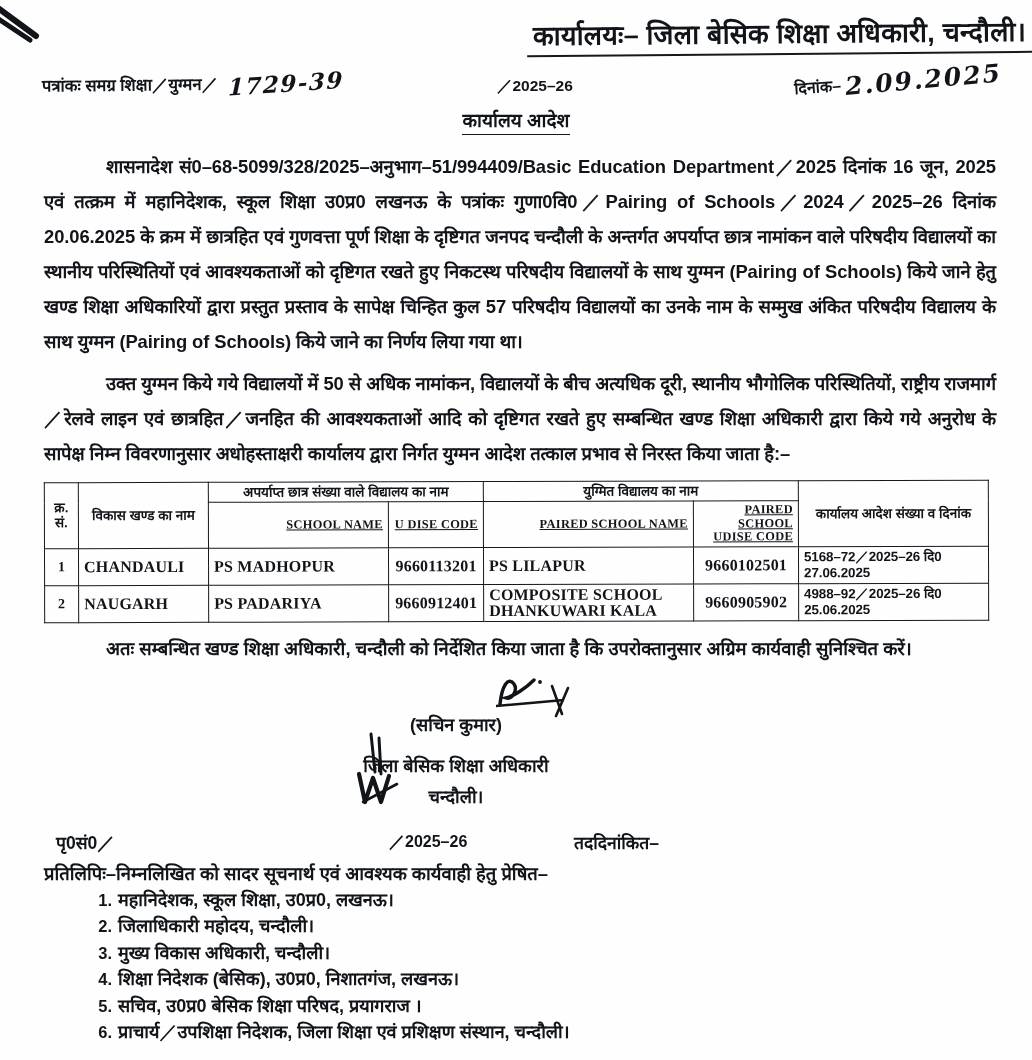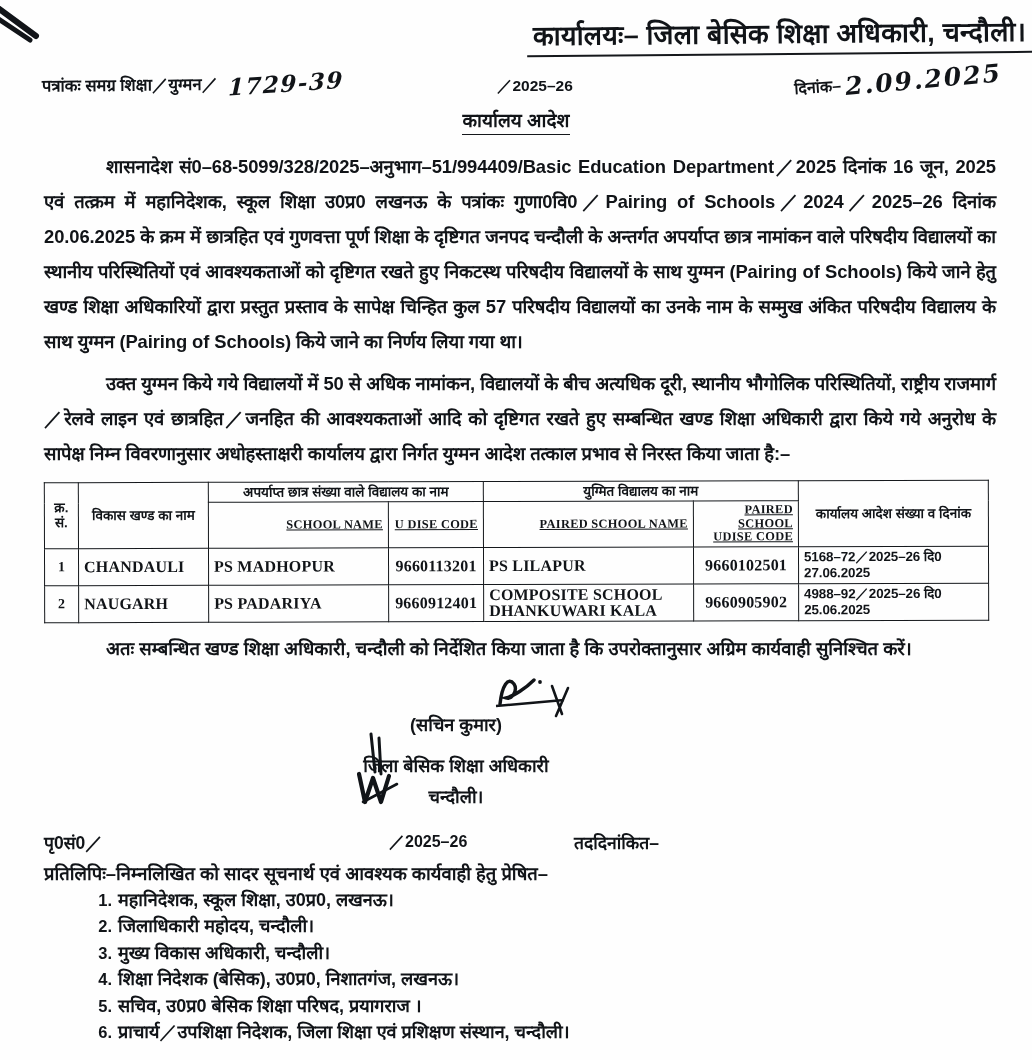--- a/index.html
+++ b/index.html
@@ -234,21 +234,21 @@
     margin-top: 7px;
   }
 
   
   .endorse {
     position: relative;
     margin: 22px 0 0 44px;
     height: 26px;
   }
   .endorse .e-left {
-    position: absolute; left: 0; top: 0;
+    position: absolute; left: 12px; top: 0;
     font-size: 17.5px; font-weight: 700;
     font-family: "Liberation Sans", "DejaVu Sans", sans-serif;
   }
   .endorse .e-mid {
     position: absolute; left: 345px; top: 2px;
     font-size: 16px; font-weight: 700;
     font-family: "Liberation Sans", "DejaVu Sans", sans-serif;
   }
   .endorse .e-right {
     position: absolute; left: 530px; top: 0;

